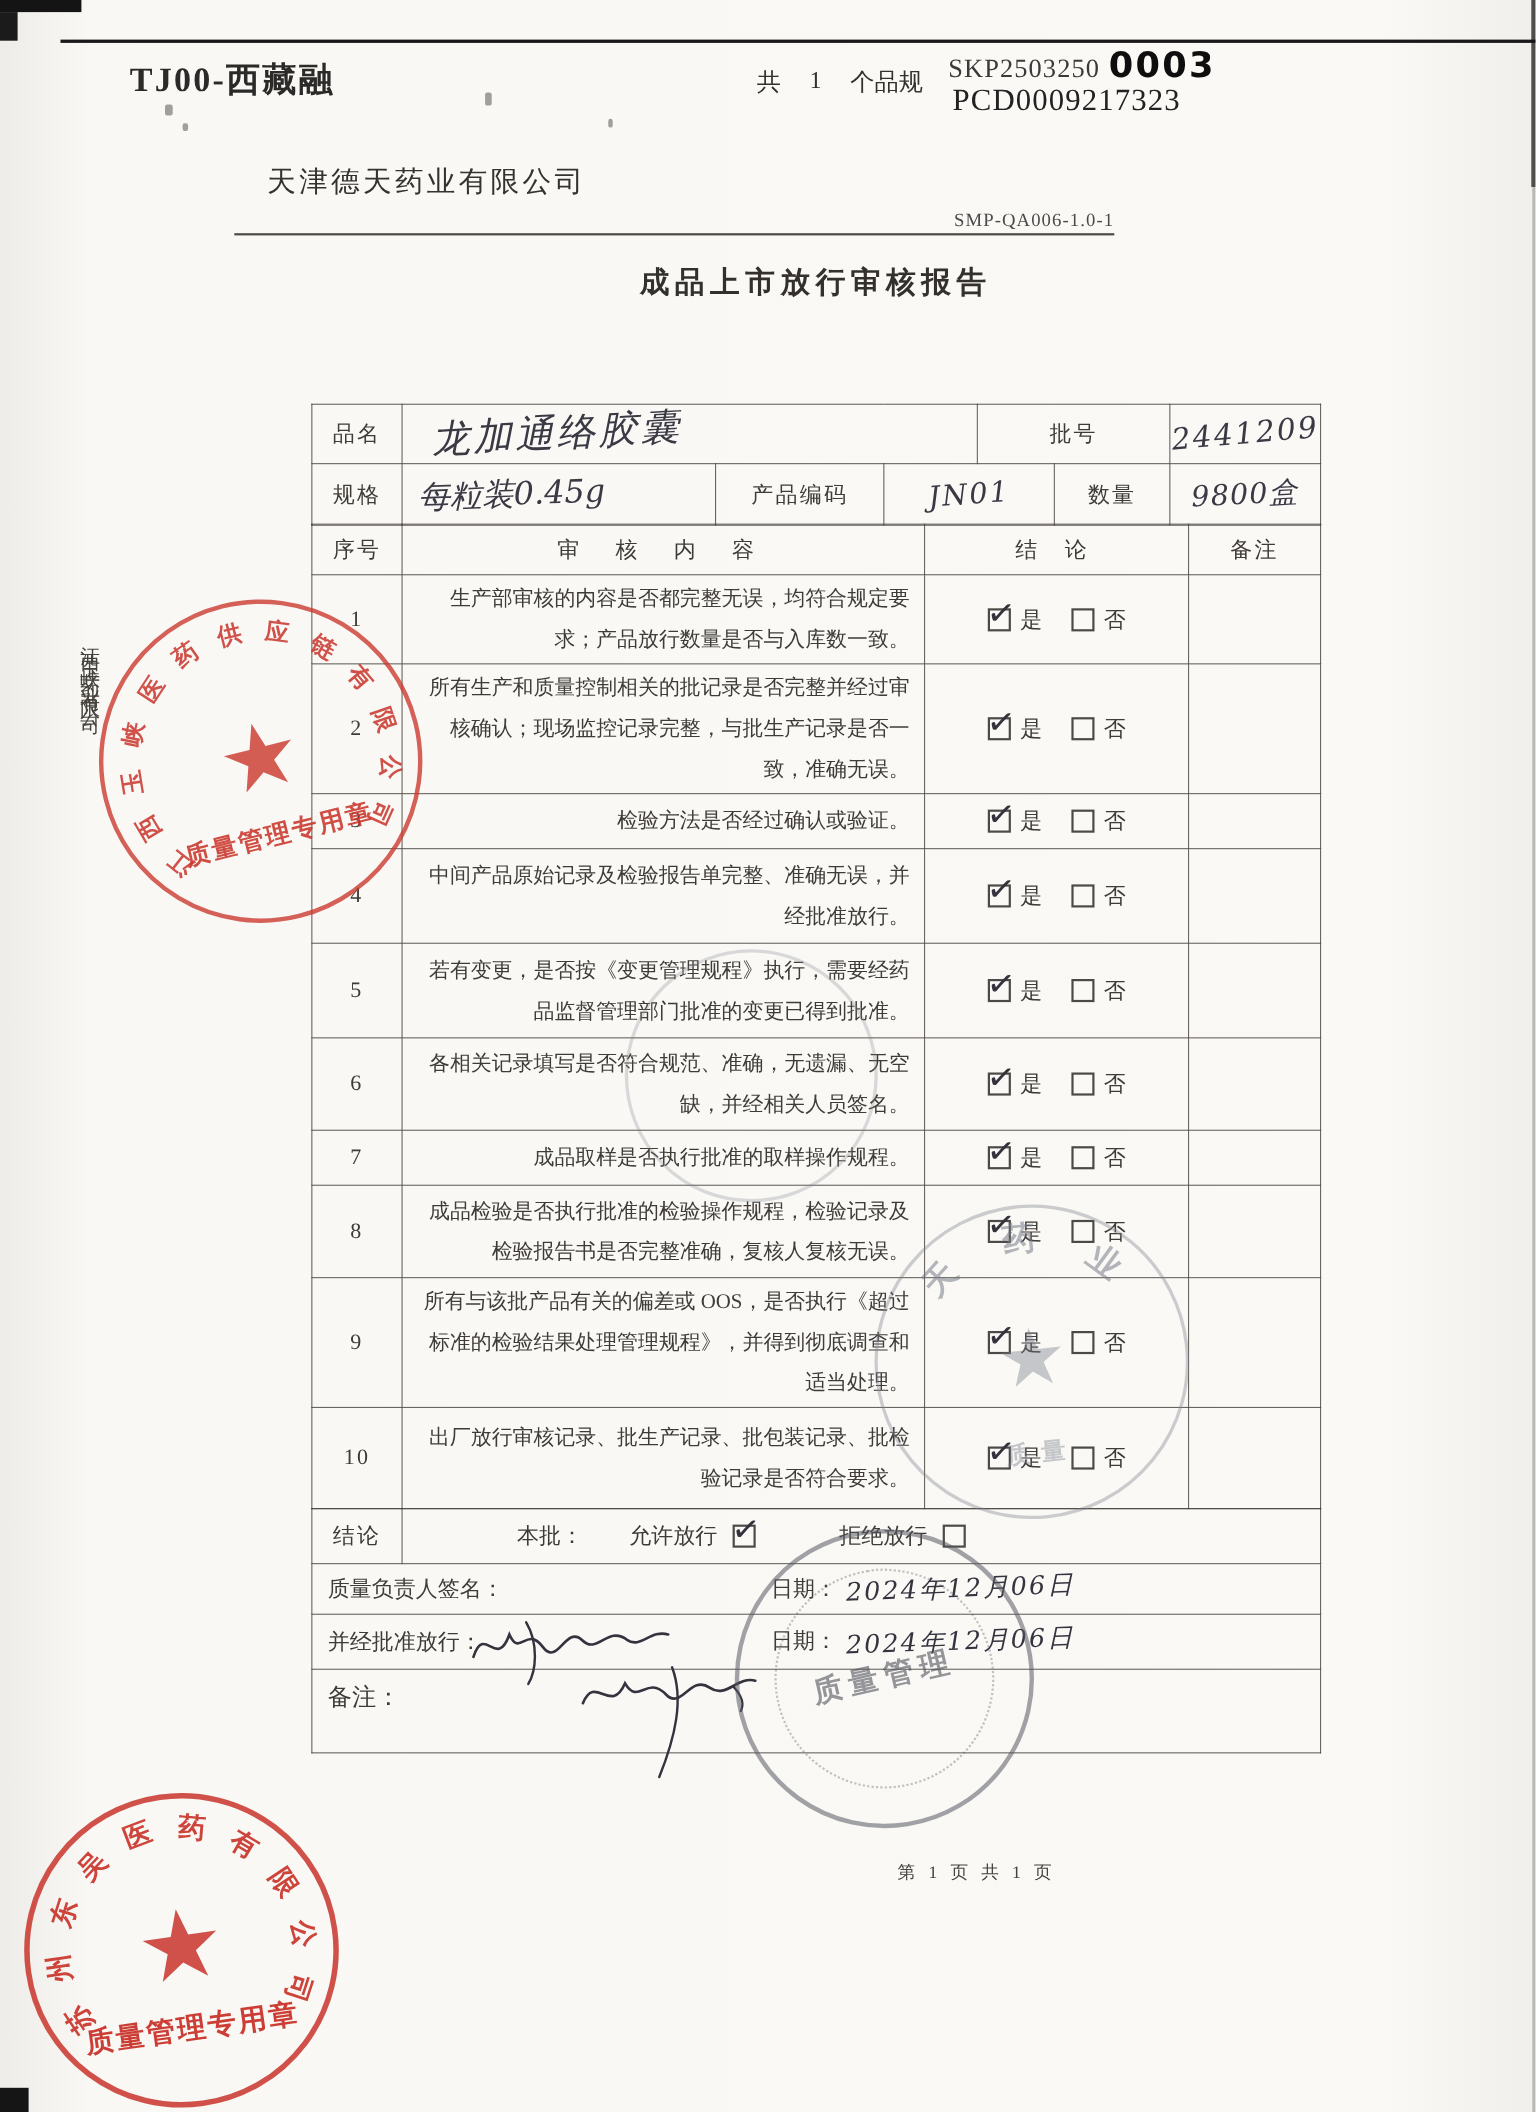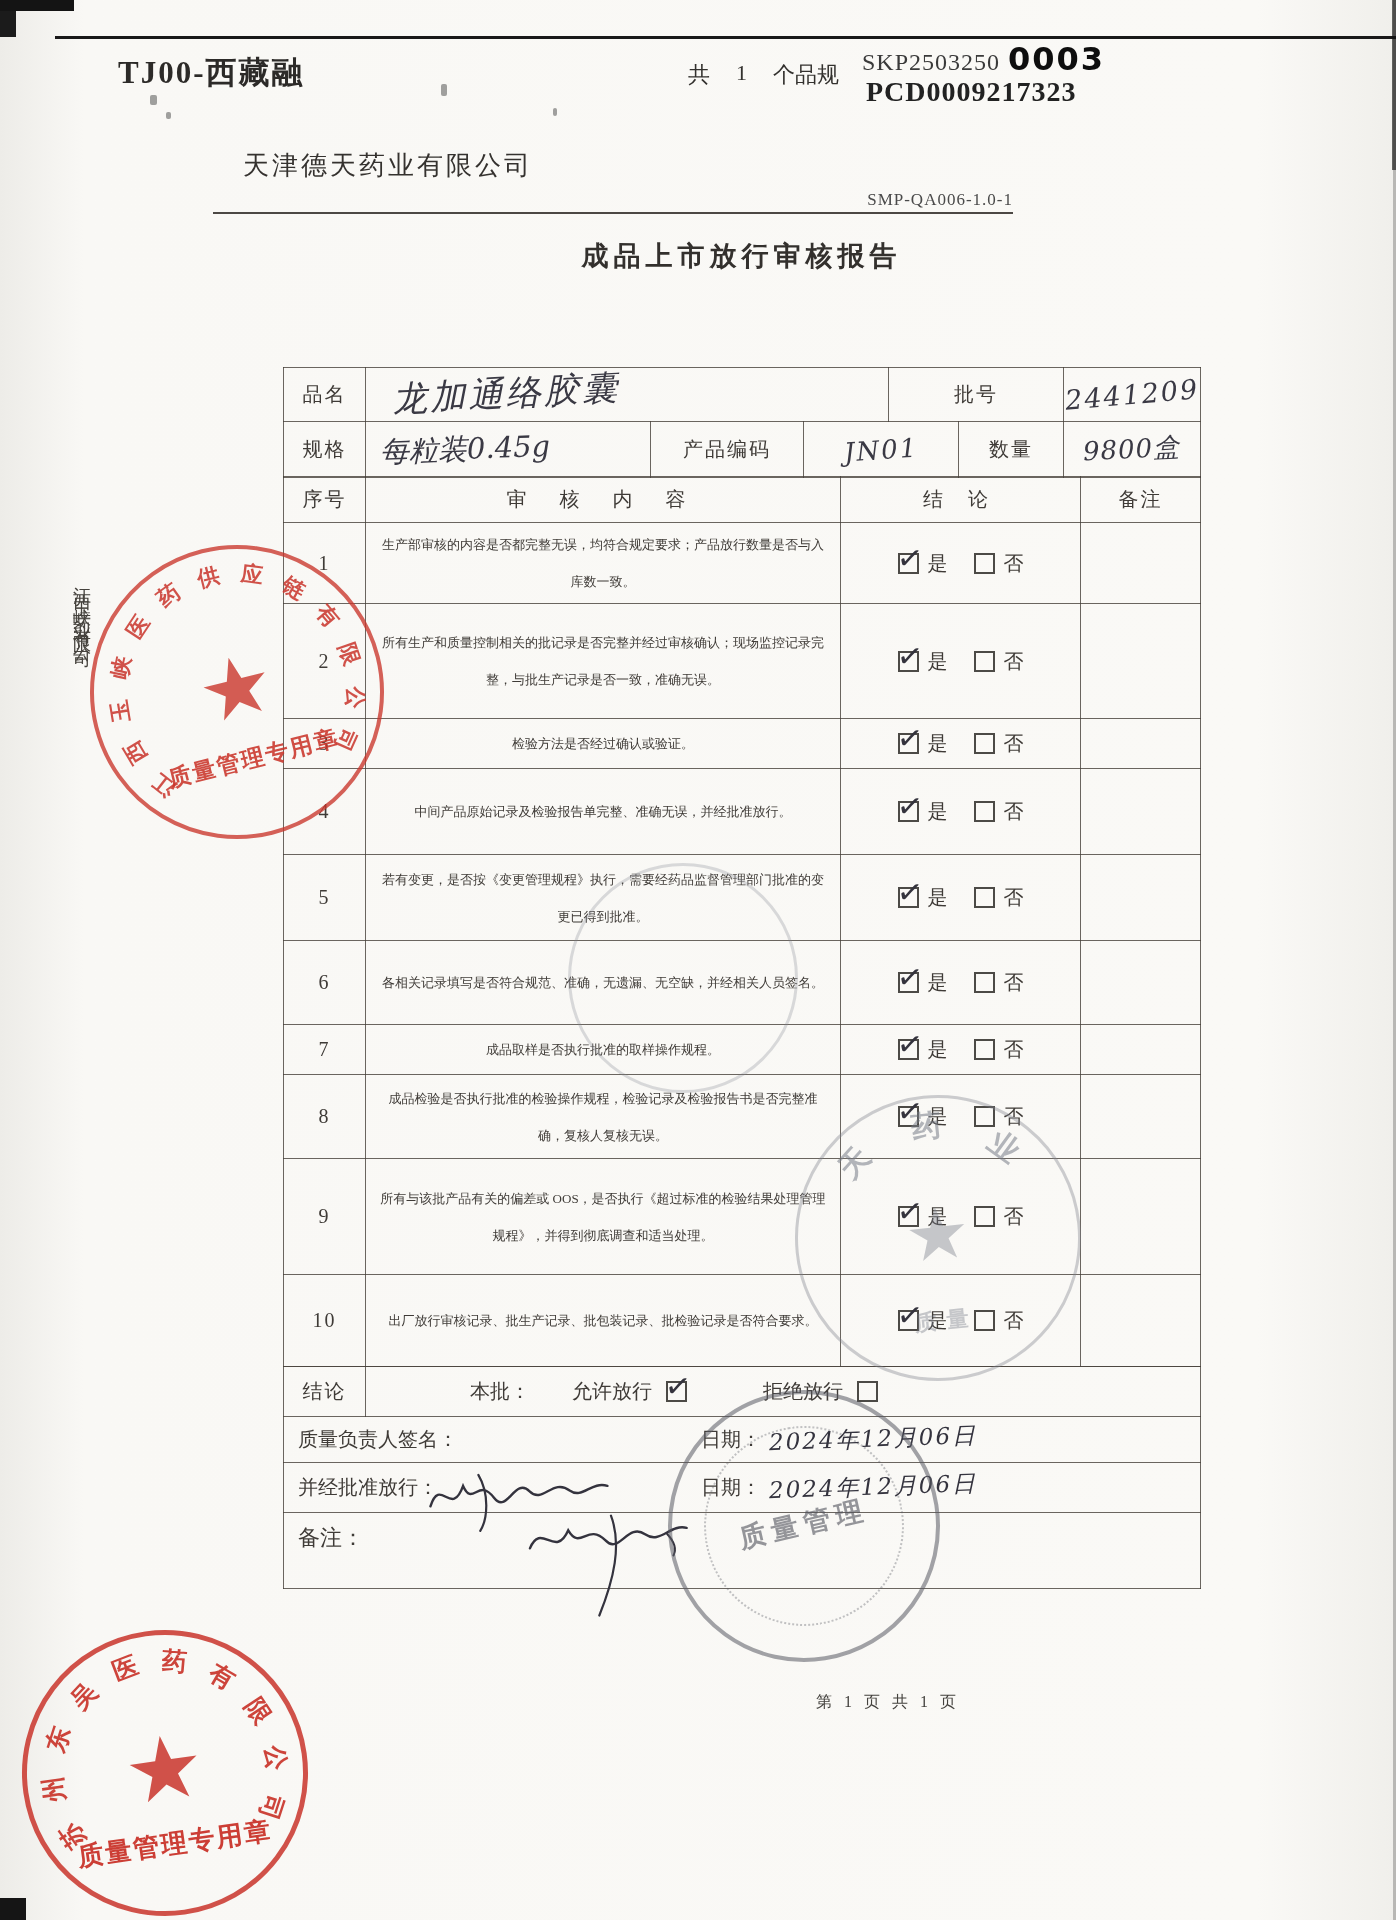--- a/index.html
+++ b/index.html
@@ -16,33 +16,33 @@
   .scan-corner-bl{position:absolute;bottom:0;left:0;width:26px;height:22px;background:#151515;}
   .scan-right{position:absolute;top:0;right:0;width:3px;height:100%;background:rgba(20,20,20,.25);}
   .scan-right2{position:absolute;top:0;right:0;width:4px;height:170px;background:rgba(20,20,20,.65);}
   .speck{position:absolute;background:rgba(70,70,70,.5);border-radius:2px;}
 
   
   .hdr-left{left:118px;top:52px;font-size:31px;font-weight:600;letter-spacing:2px;color:#2c2a28;}
   .hdr-count{left:688px;top:60px;font-size:22px;color:#33312e;display:flex;gap:26px;}
   .hdr-skp{left:862px;top:40px;font-size:24px;color:#3a3a3a;letter-spacing:1px;}
   .hdr-skp b{font-size:32px;color:#0e0e0e;letter-spacing:2px;margin-left:8px;font-family:"DejaVu Sans",sans-serif;}
-  .hdr-pcd{left:866px;top:76px;font-size:28px;color:#222;letter-spacing:1px;font-weight:bold;}
+  .hdr-pcd{left:866px;top:76px;font-size:28px;color:#222;letter-spacing:1px;}
   .company{left:243px;top:148px;font-size:26px;letter-spacing:3px;color:#35322f;}
   .smp{left:713px;top:190px;width:300px;text-align:right;font-size:17px;color:#4a4a4a;letter-spacing:1px;}
   .rule{left:213px;top:212px;width:800px;height:2px;background:#4c4844;}
   .title{left:283px;top:238px;width:917px;text-align:center;font-size:27px;font-weight:600;letter-spacing:5px;color:#33302d;}
 
   
   .tblwrap{left:283px;top:367px;width:917px;}
   table{border-collapse:collapse;table-layout:fixed;width:917px;}
   td{border:1.6px solid rgba(70,64,58,.8);font-size:20px;color:#3f3b37;padding:0;vertical-align:middle;overflow:visible;}
   .stack{margin-top:-1.6px;border-radius:23px;}
   .lab{text-align:center;letter-spacing:2px;}
-  .content-cell{padding:3px 13px;line-height:37px;font-size:13px;text-align:center;}
+  .content-cell{padding:3px 13px;line-height:37px;font-size:19px;text-align:right;}
   .cbcell{text-align:center;}
   .cbrow{display:flex;align-items:center;justify-content:center;gap:26px;}
   .cbgrp{display:flex;align-items:center;gap:9px;}
   .box{display:inline-block;width:17px;height:17px;border:2px solid #4c4a46;position:relative;background:transparent;flex:none;}
   .box.checked::after{content:"✓";position:absolute;left:-3px;top:-15px;font-size:31px;color:#34333d;
     font-family:"DejaVu Sans",sans-serif;transform:rotate(7deg);}
   
   .hw{font-style:italic;color:#3a3944;font-family:"DejaVu Serif",serif;}
   .hw-name{font-size:35px;transform:rotate(-3deg);display:inline-block;padding-left:26px;letter-spacing:3px;}
   .hw-spec{font-size:29px;transform:rotate(-2deg);display:inline-block;padding-left:14px;}

